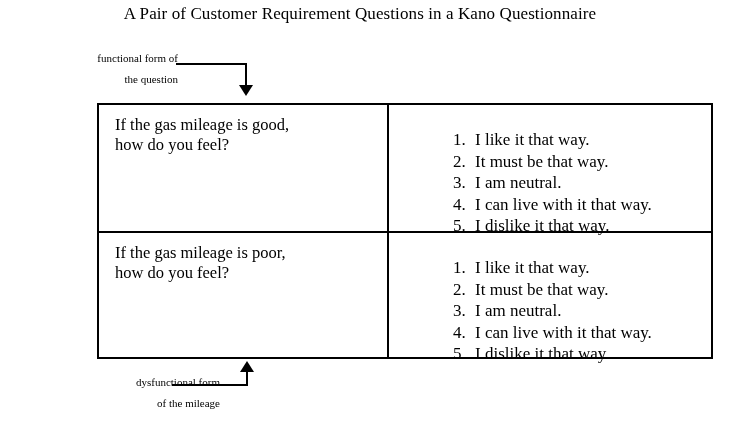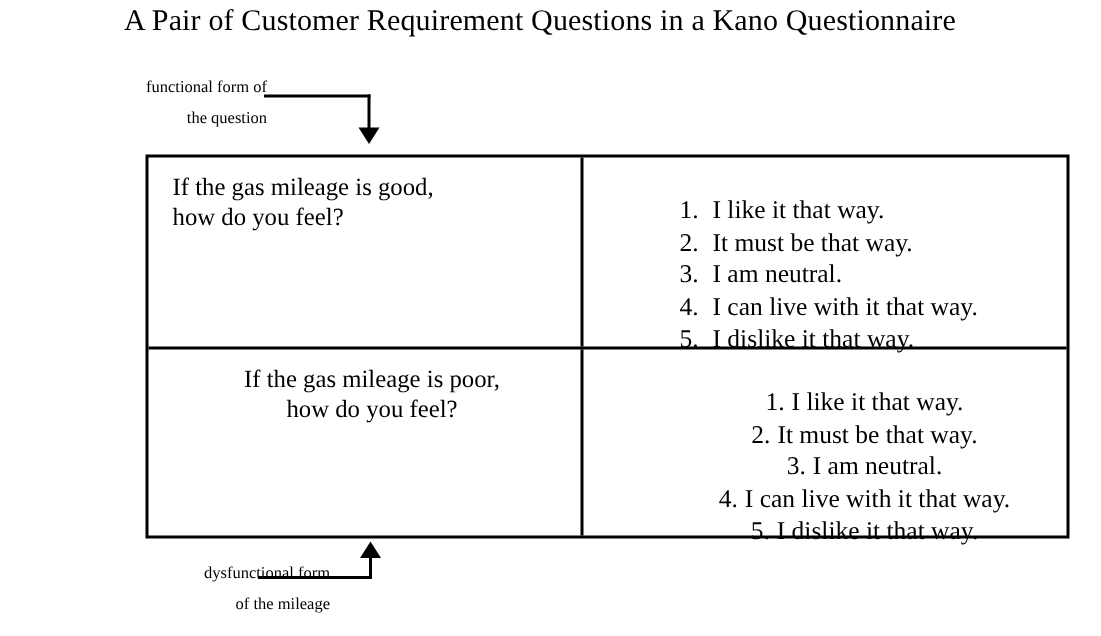--- a/index.html
+++ b/index.html
@@ -16,21 +16,21 @@
     color: #000000;
   }
 
   
   #figure-title {
     position: absolute;
     left: 0;
     top: 4px;
     width: 720px;
     text-align: center;
-    font-size: 20px;
+    font-size: 17px;
     line-height: 20px;
     letter-spacing: 0.1px;
     white-space: nowrap;
   }
 
   
   .callout-label {
     position: absolute;
     font-size: 11px;
     line-height: 21px;
@@ -114,21 +114,20 @@
     flex-direction: column;
   }
   .table-row {
     display: flex;
     flex-direction: row;
     box-sizing: border-box;
     height: 50%;
   }
   .table-row + .table-row {
     border-top: 2px solid #000000;
-    text-align: center;
   }
   .cell-question {
     width: 290px;
     box-sizing: border-box;
     border-right: 2px solid #000000;
     padding: 10px 6px 0 16px;
   }
   .cell-answers {
     flex: 1;
     box-sizing: border-box;

